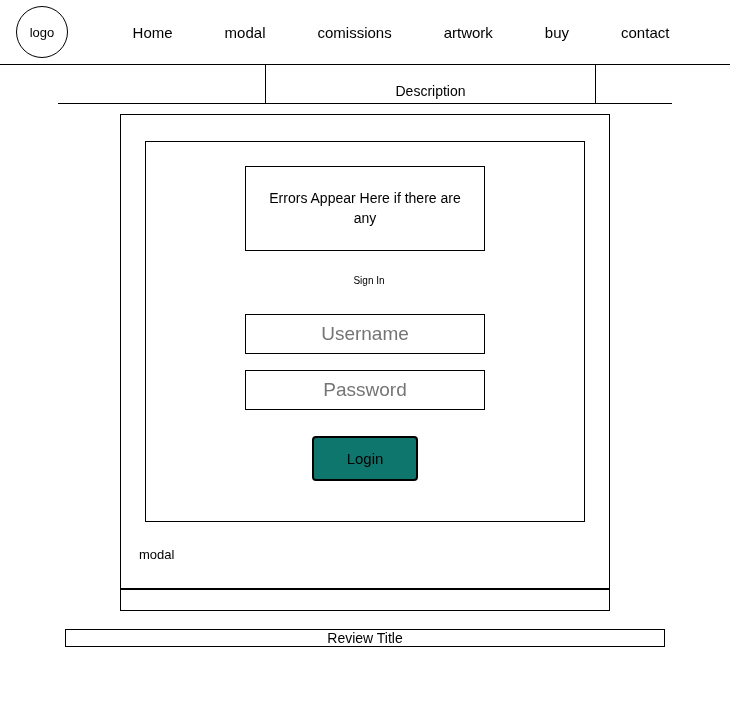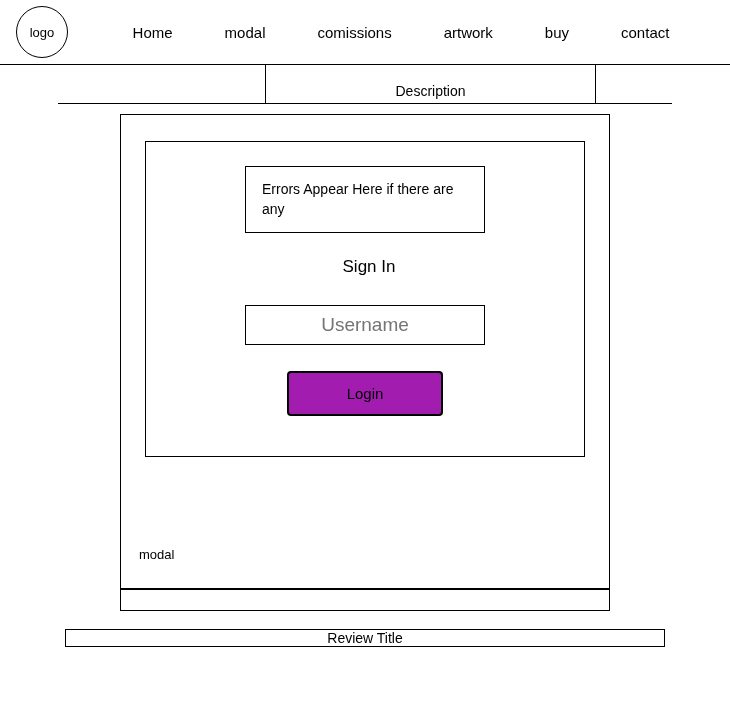--- a/index.html
+++ b/index.html
@@ -49,50 +49,51 @@
 
     .nav-link {
       font-size: 15px;
       cursor: pointer;
     }
 
     
     .error-box {
       border: 1.5px solid #000;
       width: 240px;
-      padding: 13px 16px;
+      padding: 22px 16px;
+      text-align: center;
       margin-bottom: 24px;
       font-size: 14px;
       line-height: 1.4;
     }
 
     
     .sign-in-label {
-      font-size: 17px;
+      font-size: 10px;
       margin-bottom: 28px;
       margin-left: 8px;
     }
 
     
     .input-field {
       width: 240px;
       border: 1.5px solid #000;
       background: #fff;
       padding: 8px 12px;
       font-size: 19px;
       text-align: center;
       margin-bottom: 16px;
       outline: none;
     }
 
     
     .login-button {
       border: 2px solid #000;
-      background: #a21caf;
-      width: 156px;
+      background: #0f766e;
+      width: 106px;
       padding: 12px 0;
       font-size: 15px;
       text-align: center;
       cursor: pointer;
       margin-top: 10px;
       margin-bottom: 20px;
       border-radius: 4px;
     }
 
     
@@ -213,20 +214,21 @@
         <div class="error-box">
           <span>Errors Appear Here if there are any</span>
         </div>
 
         <div class="sign-in-label">
           <span>Sign In</span>
         </div>
 
         <input class="input-field" type="text" placeholder="Username" style="">
 
+        <input class="input-field" type="password" placeholder="Password" style="">
 
         <button class="login-button">
           <span>Login</span>
         </button>
 
       </div>
 
       <div class="modal-label">
         <span>modal</span>
       </div>

